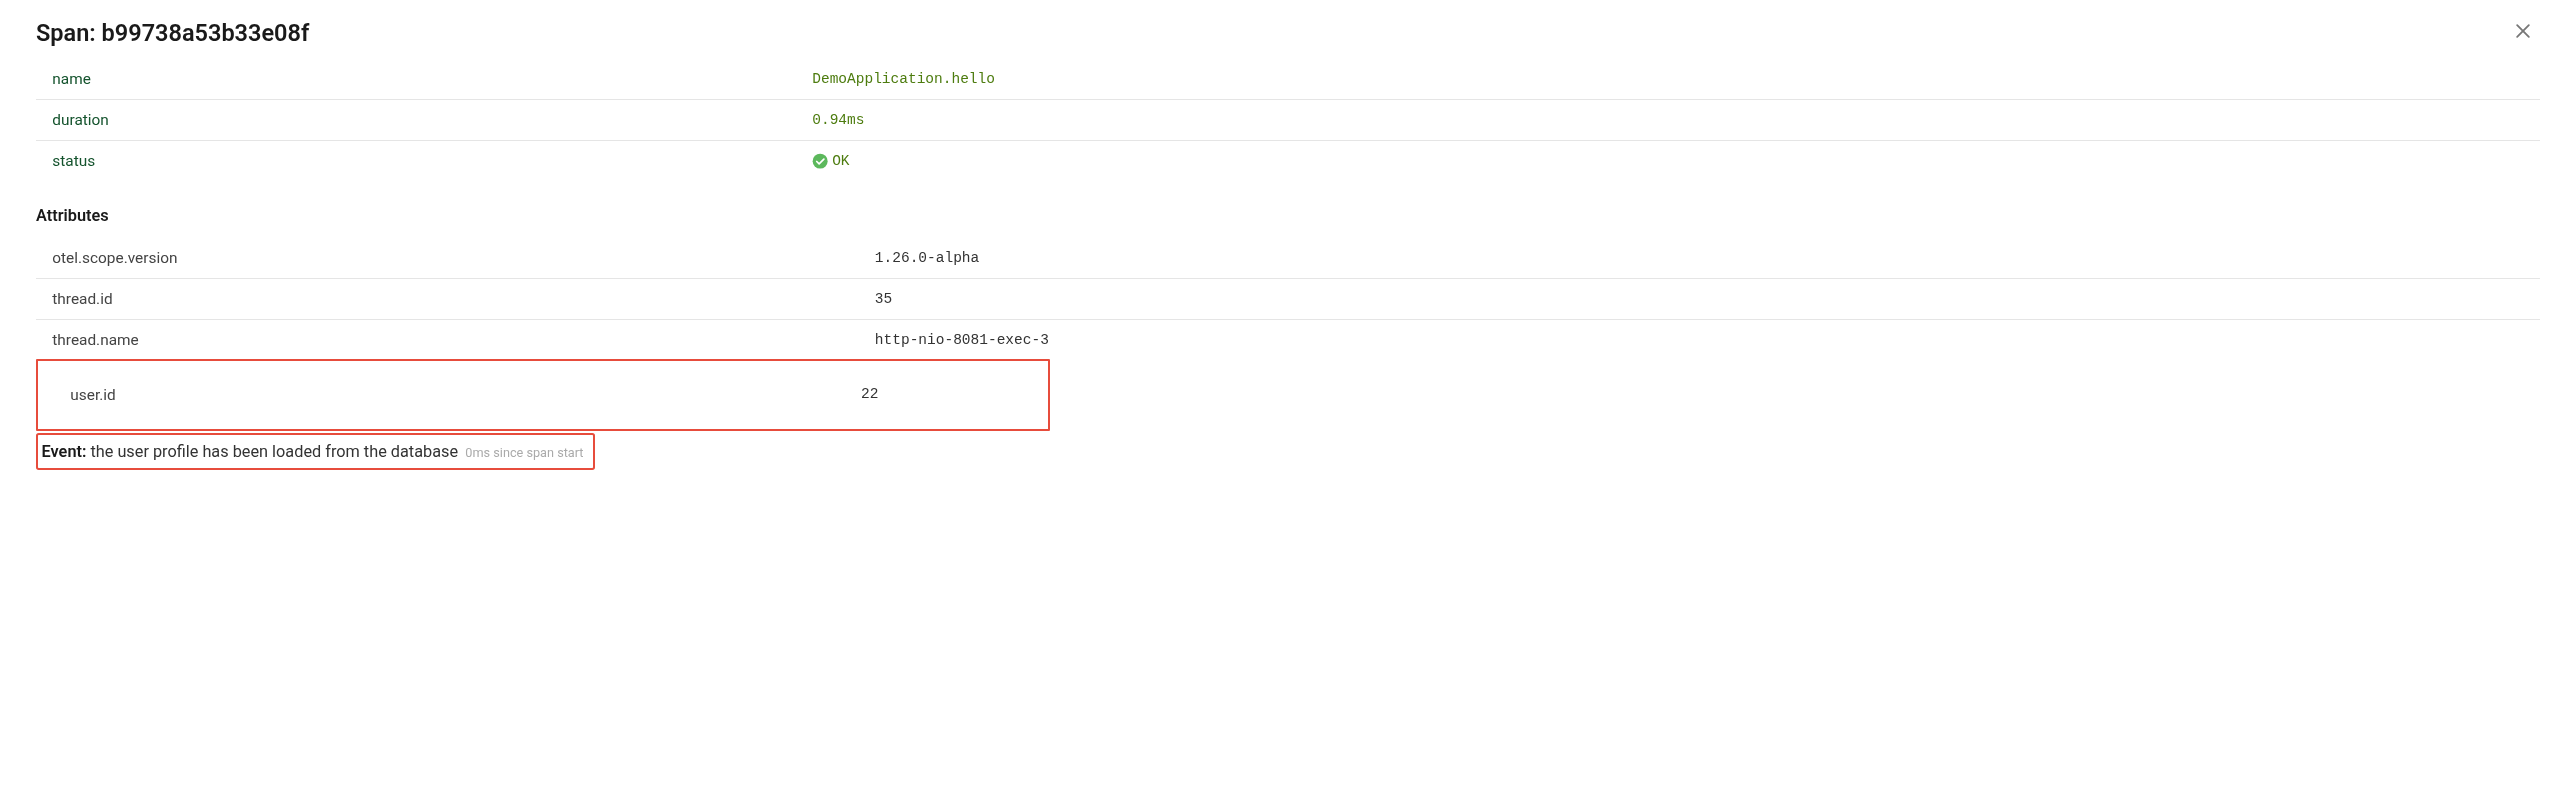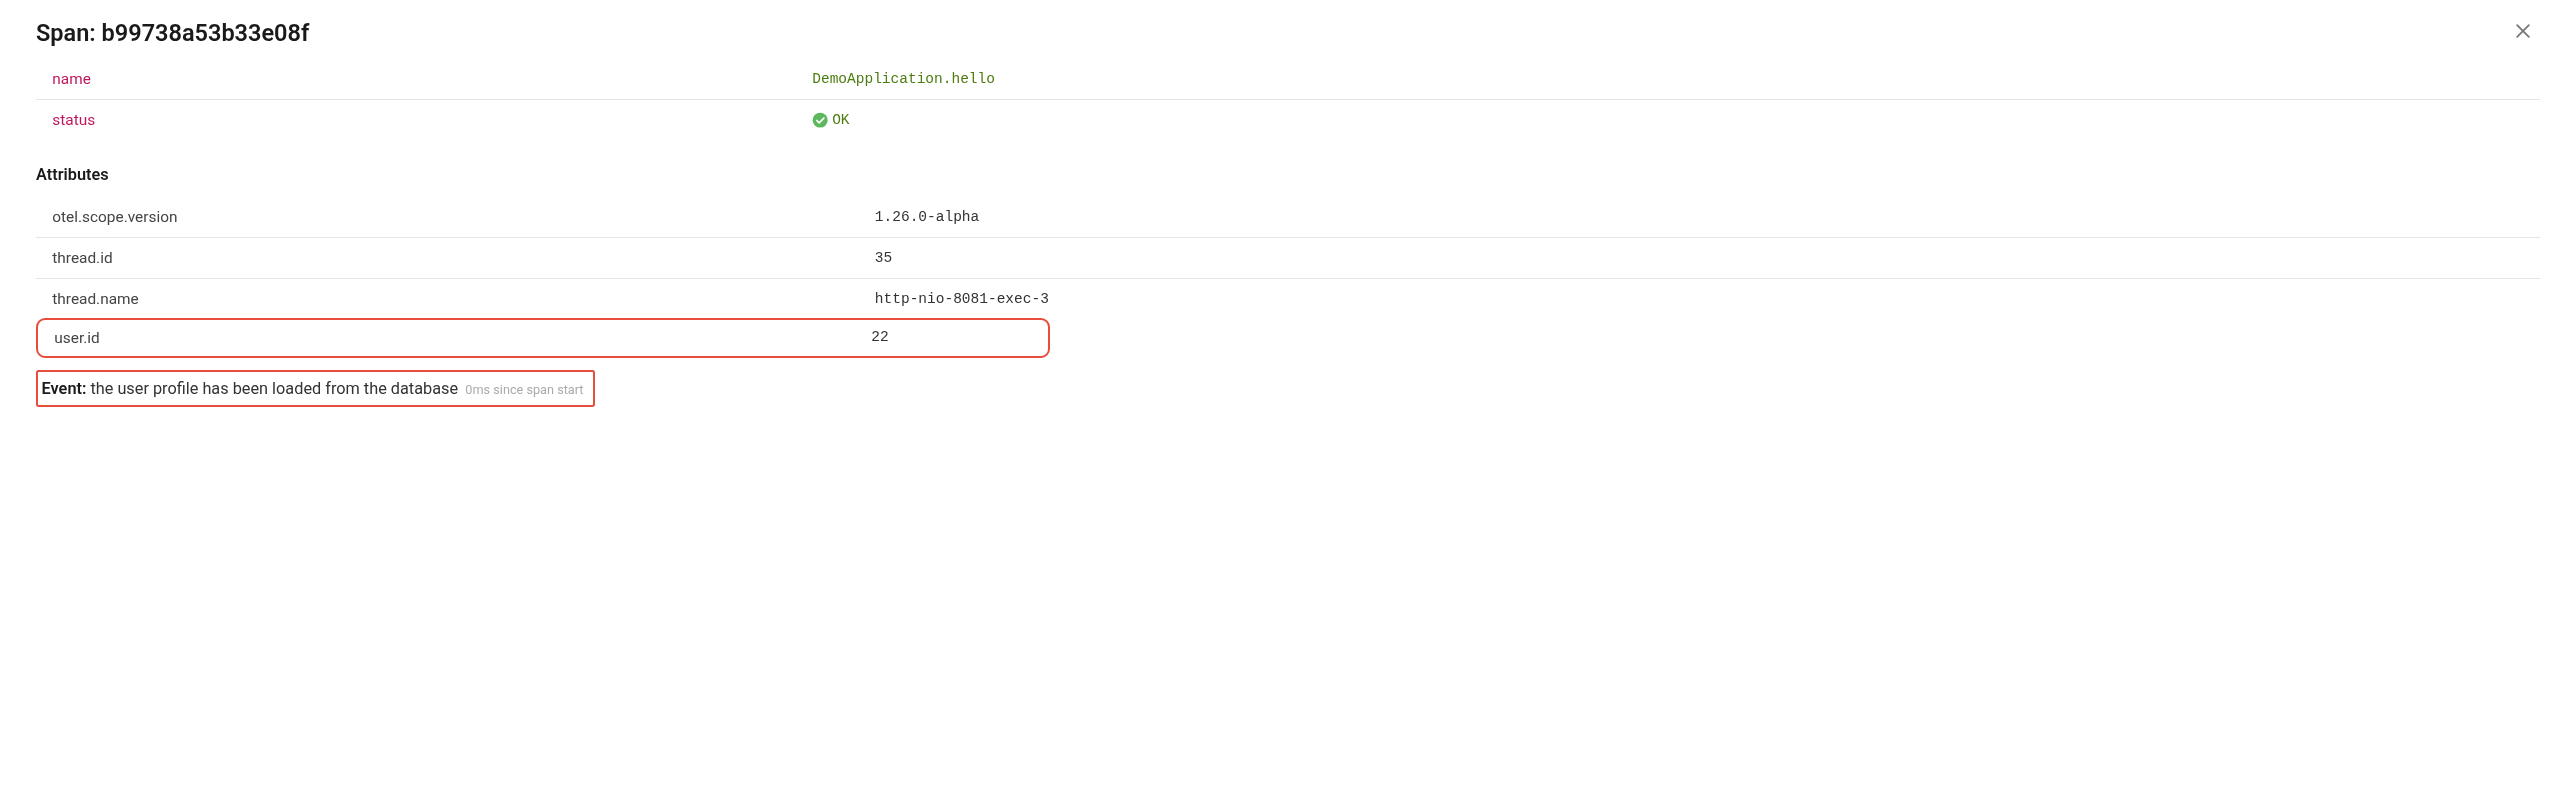--- a/index.html
+++ b/index.html
@@ -41,21 +41,21 @@
     .details-table tr:last-child {
       border-bottom: none;
     }
     .details-table td {
       padding: 11px 0;
       vertical-align: middle;
     }
     .details-table td.key {
       width: 31%;
       font-size: 15.4px;
-      color: #be185d;
+      color: #14532d;
       padding-left: 16.3px;
     }
     .details-table td.val {
       font-family: "SFMono-Regular", Consolas, "Liberation Mono", Menlo, monospace;
       font-size: 14.5px;
       color: #4d7c0f;
     }
     .section-heading {
       font-size: 16.3px;
       font-weight: 600;
@@ -82,23 +82,23 @@
       color: #444;
       padding-left: 16.3px;
     }
     .attr-table td.val {
       font-family: "SFMono-Regular", Consolas, "Liberation Mono", Menlo, monospace;
       font-size: 14.5px;
       color: #333;
     }
     .highlight-box-row {
       border: 2.7px solid #e74c3c;
-      border-radius: 9px;
+      border-radius: 1px;
       display: inline-block;
-      padding: 0;
+      padding: 16px;
       margin-top: -0.9px;
       width: 40.5%;
     }
     .highlight-inner {
       display: flex;
       padding: 9px 0;
     }
     .highlight-inner .key {
       font-size: 15.4px;
       color: #444;
@@ -110,21 +110,21 @@
       font-family: "SFMono-Regular", Consolas, "Liberation Mono", Menlo, monospace;
       font-size: 14.5px;
       color: #333;
       flex: 1;
     }
     .event-box {
       border: 2.7px solid #e74c3c;
       border-radius: 2.7px;
       display: inline-block;
       padding: 7.2px 9px 7.2px 3.6px;
-      margin-top: 12px;
+      margin-top: 2px;
     }
     .event-label {
       font-size: 16.3px;
       font-weight: 600;
       color: #1a1a1a;
     }
     .event-text {
       font-size: 16.3px;
       color: #333;
     }
@@ -160,20 +160,24 @@
   </span>
 </div>
 
 <table class="details-table">
   <tbody>
       <tr>
     <td class="key">name</td>
     <td class="val">DemoApplication.hello</td>
   </tr>
   <tr>
+    <td class="key">duration</td>
+    <td class="val">0.94ms</td>
+  </tr>
+  <tr>
     <td class="key">status</td>
     <td class="val">
       <span class="status-cell">
         <svg class="ok-icon" viewBox="0 0 24 24">
           <circle cx="12" cy="12" r="11" fill="#5cb85c"></circle>
           <path d="M7 12.5 L10.5 16 L17.5 9" stroke="#fff" stroke-width="2.5" fill="none" stroke-linecap="round" stroke-linejoin="round"></path>
         </svg>
         <span>OK</span>
       </span>
     </td>

